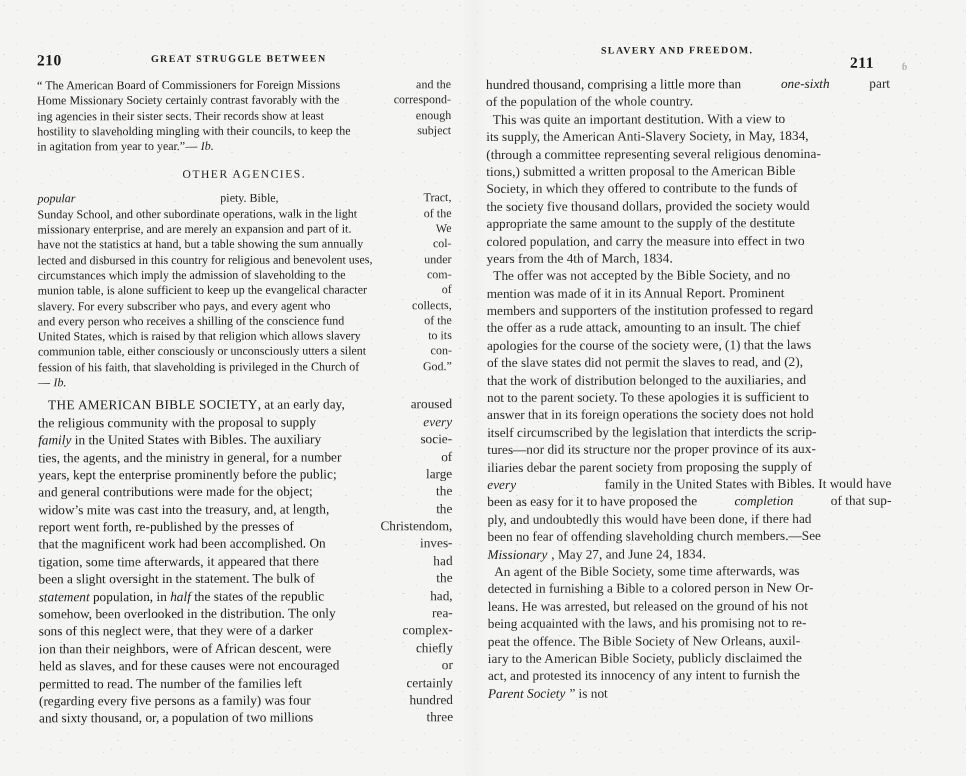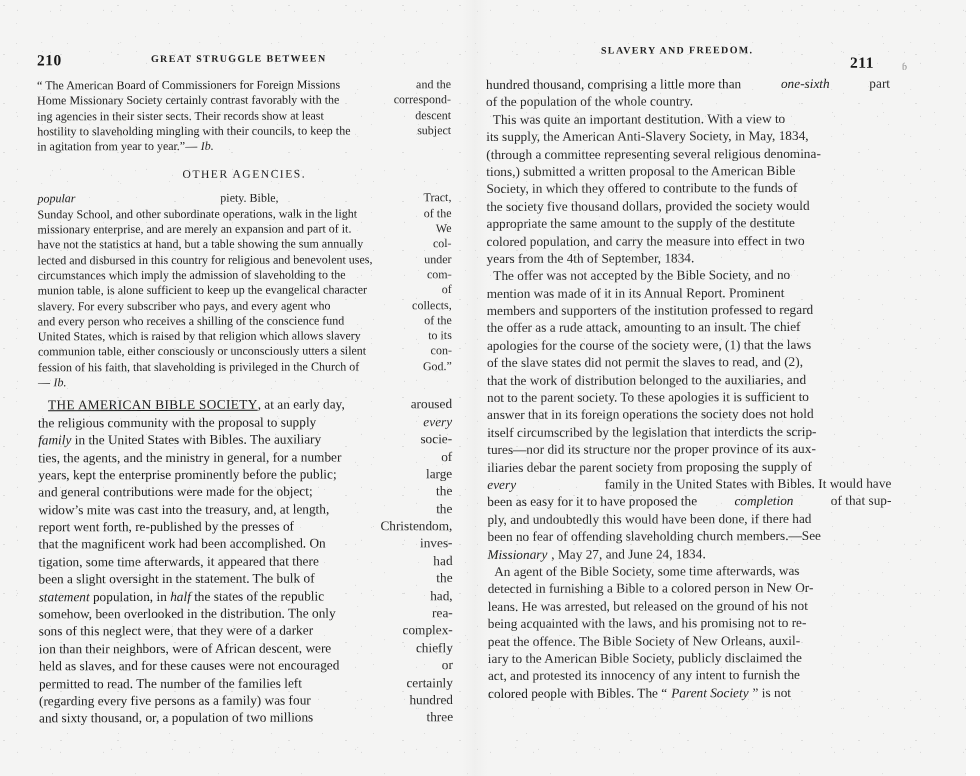--- a/index.html
+++ b/index.html
@@ -102,21 +102,20 @@
   
   .ln > span:last-child { color: #2b2b2b; }
 
   
   .para { }
 
   
   .sc {
     font-variant: small-caps;
     letter-spacing: .35px;
-    text-decoration: underline;
   }
   .it { font-style: italic; }
 
   
   .subhead {
     text-align: center;
     font-size: 11.6px;
     letter-spacing: 1.5px;
     margin: 13px 0 11px 0;
     color: #1f1f1f;
@@ -159,21 +158,21 @@
         <div class="ln" style="height: 15.3px;">
           <span>“ The American Board of Commissioners for Foreign Missions</span>
             <span>and the</span>
         </div>
         <div class="ln" style="height: 15.3px;">
           <span>Home Missionary Society certainly contrast favorably with the</span>
             <span>correspond-</span>
         </div>
         <div class="ln" style="height: 15.3px;">
           <span>ing agencies in their sister sects.  Their records show at least</span>
-            <span>descent</span>
+            <span>enough</span>
         </div>
         <div class="ln" style="height: 15.3px;">
           <span>hostility to slaveholding mingling with their councils, to keep the</span>
             <span>subject</span>
         </div>
         <div class="ln flush" style="height: 15.3px;">
           <span>in agitation from year to year.”—</span>
             <span class="it">Ib.</span>
         </div>
       </div>
@@ -356,21 +355,21 @@
         <div class="ln" style="height: 17.4px;">
           <span>the society five thousand dollars, provided the society would</span>
         </div>
         <div class="ln" style="height: 17.4px;">
           <span>appropriate the same amount to the supply of the destitute</span>
         </div>
         <div class="ln" style="height: 17.4px;">
           <span>colored population, and carry the measure into effect in two</span>
         </div>
         <div class="ln flush" style="height: 17.4px;">
-          <span>years from the 4th of September, 1834.</span>
+          <span>years from the 4th of March, 1834.</span>
         </div>
       </div>
 
       <div class="para">
         <div class="ln" style="height: 17.4px;">
           <span>&nbsp;&nbsp;<span>The offer was not accepted by the Bible Society, and no</span></span>
         </div>
         <div class="ln" style="height: 17.4px;">
           <span>mention was made of it in its Annual Report.   Prominent</span>
         </div>
@@ -441,21 +440,20 @@
         <div class="ln" style="height: 17.4px;">
           <span>peat the offence.   The Bible Society of New Orleans, auxil-</span>
         </div>
         <div class="ln" style="height: 17.4px;">
           <span>iary to the American Bible Society, publicly disclaimed the</span>
         </div>
         <div class="ln" style="height: 17.4px;">
           <span>act, and protested its innocency of any intent to furnish the</span>
         </div>
         <div class="ln flush" style="height: 17.4px;">
-          <span>colored people with Bibles.  The “ </span>
             <span class="it">Parent Society</span>
             <span>”  is  not</span>
         </div>
       </div>
 
     </div>
 
   </div>
 
   <div id="gutter"></div>

